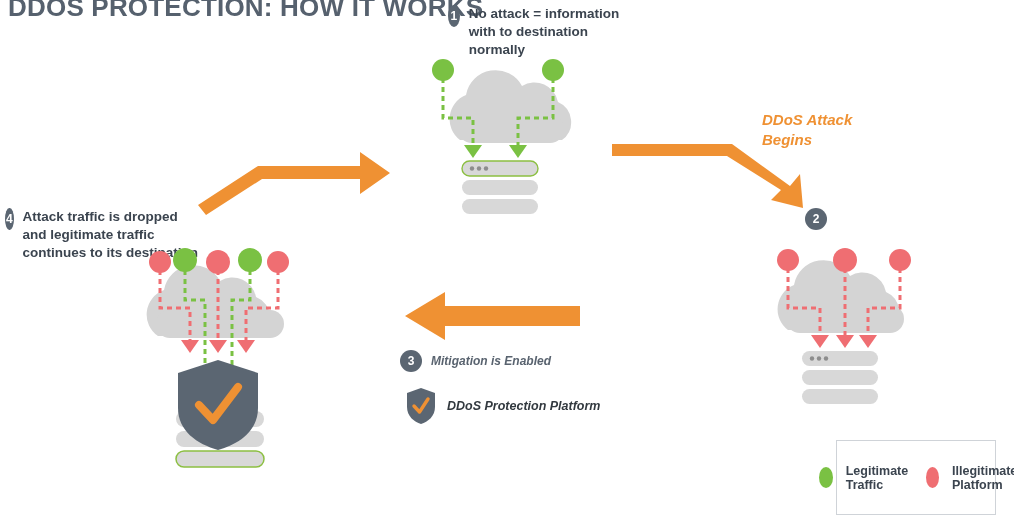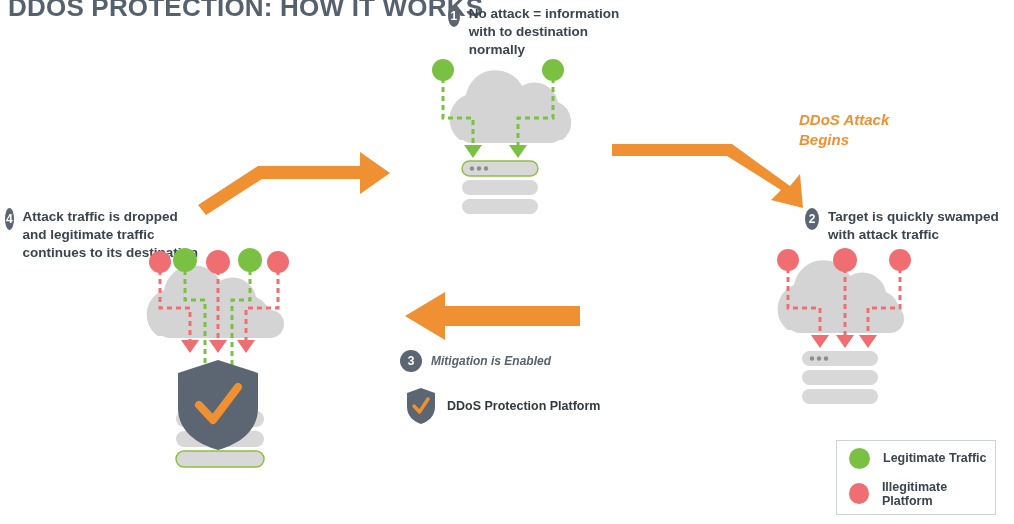--- a/index.html
+++ b/index.html
@@ -36,29 +36,29 @@
 
   
   .orange-note{
     color:#ef9133;font-size:15px;font-weight:bold;
     font-style:italic;line-height:1.3;
   }
   .mitigation-label{
     color:#59636f;font-size:12px;font-weight:bold;font-style:italic;
   }
   .platform-label{
-    color:#32393f;font-size:12.5px;font-weight:bold;
+    color:#32393f;font-size:12.5px;font-weight:bold;font-style:italic;
   }
 
   
   #legend{
     left:836px;top:440px;width:160px;height:75px;
     border:1px solid #cfd3d8;background:#fff;
     box-sizing:border-box;
-    display:flex;flex-direction:column;
+    display:flex;flex-direction:row;
     justify-content:center;gap:11px;padding-left:12px;
   }
   .legend-row{display:flex;align-items:center;gap:13px;}
   .legend-dot{width:21px;height:21px;border-radius:50%;}
   .legend-label{font-size:12.5px;font-weight:bold;color:#3b444f;}
 </style>
 </head>
 <body>
 
 <div class="abs" id="page-title">DDOS PROTECTION: HOW IT WORKS</div>
@@ -100,25 +100,24 @@
 </svg>
 
 <svg class="abs" style="left:190px;top:125px;" width="210" height="90">
   <polygon fill="#ef9133" points="8,80 68,41 170,41 170,27 200,48 170,69 170,54 72,54 16,90"></polygon>
 </svg>
 
 <svg class="abs" style="left:600px;top:130px;" width="210" height="80">
   <polygon fill="#ef9133" points="12,14 132,14 190,56 200,44 203,78 171,70 181,60 127,26 12,26"></polygon>
 </svg>
 
-<div class="abs orange-note" style="left:762px;top:110px;width:140px;margin-left:37px;">DDoS Attack Begins</div>
+<div class="abs orange-note" style="left:762px;top:110px;width:140px;">DDoS Attack Begins</div>
 
 <div class="abs step-group" style="left:805px;top:208px;width:205px;">
   <div class="step-badge">2</div>
-  <div class="step-text">Target is quickly swamped with attack traffic</div>
 </div>
 
 <svg class="abs" style="left:760px;top:245px;" width="180" height="160" viewBox="0 0 180 160">
   <g>
     <path d="M28 85 a26 26 0 0 1 6 -45 a30 30 0 0 1 56 -9 a24 24 0 0 1 36 16
              a22 22 0 0 1 4 38 Z" fill="#d4d4d4"></path>
     <rect x="26" y="60" width="118" height="28" rx="14" fill="#d4d4d4"></rect>
   </g>
   <g stroke="#ef6e72" stroke-width="3" fill="none" stroke-dasharray="5 4">
     <path d="M28 23 V63 H60 V90"></path>

